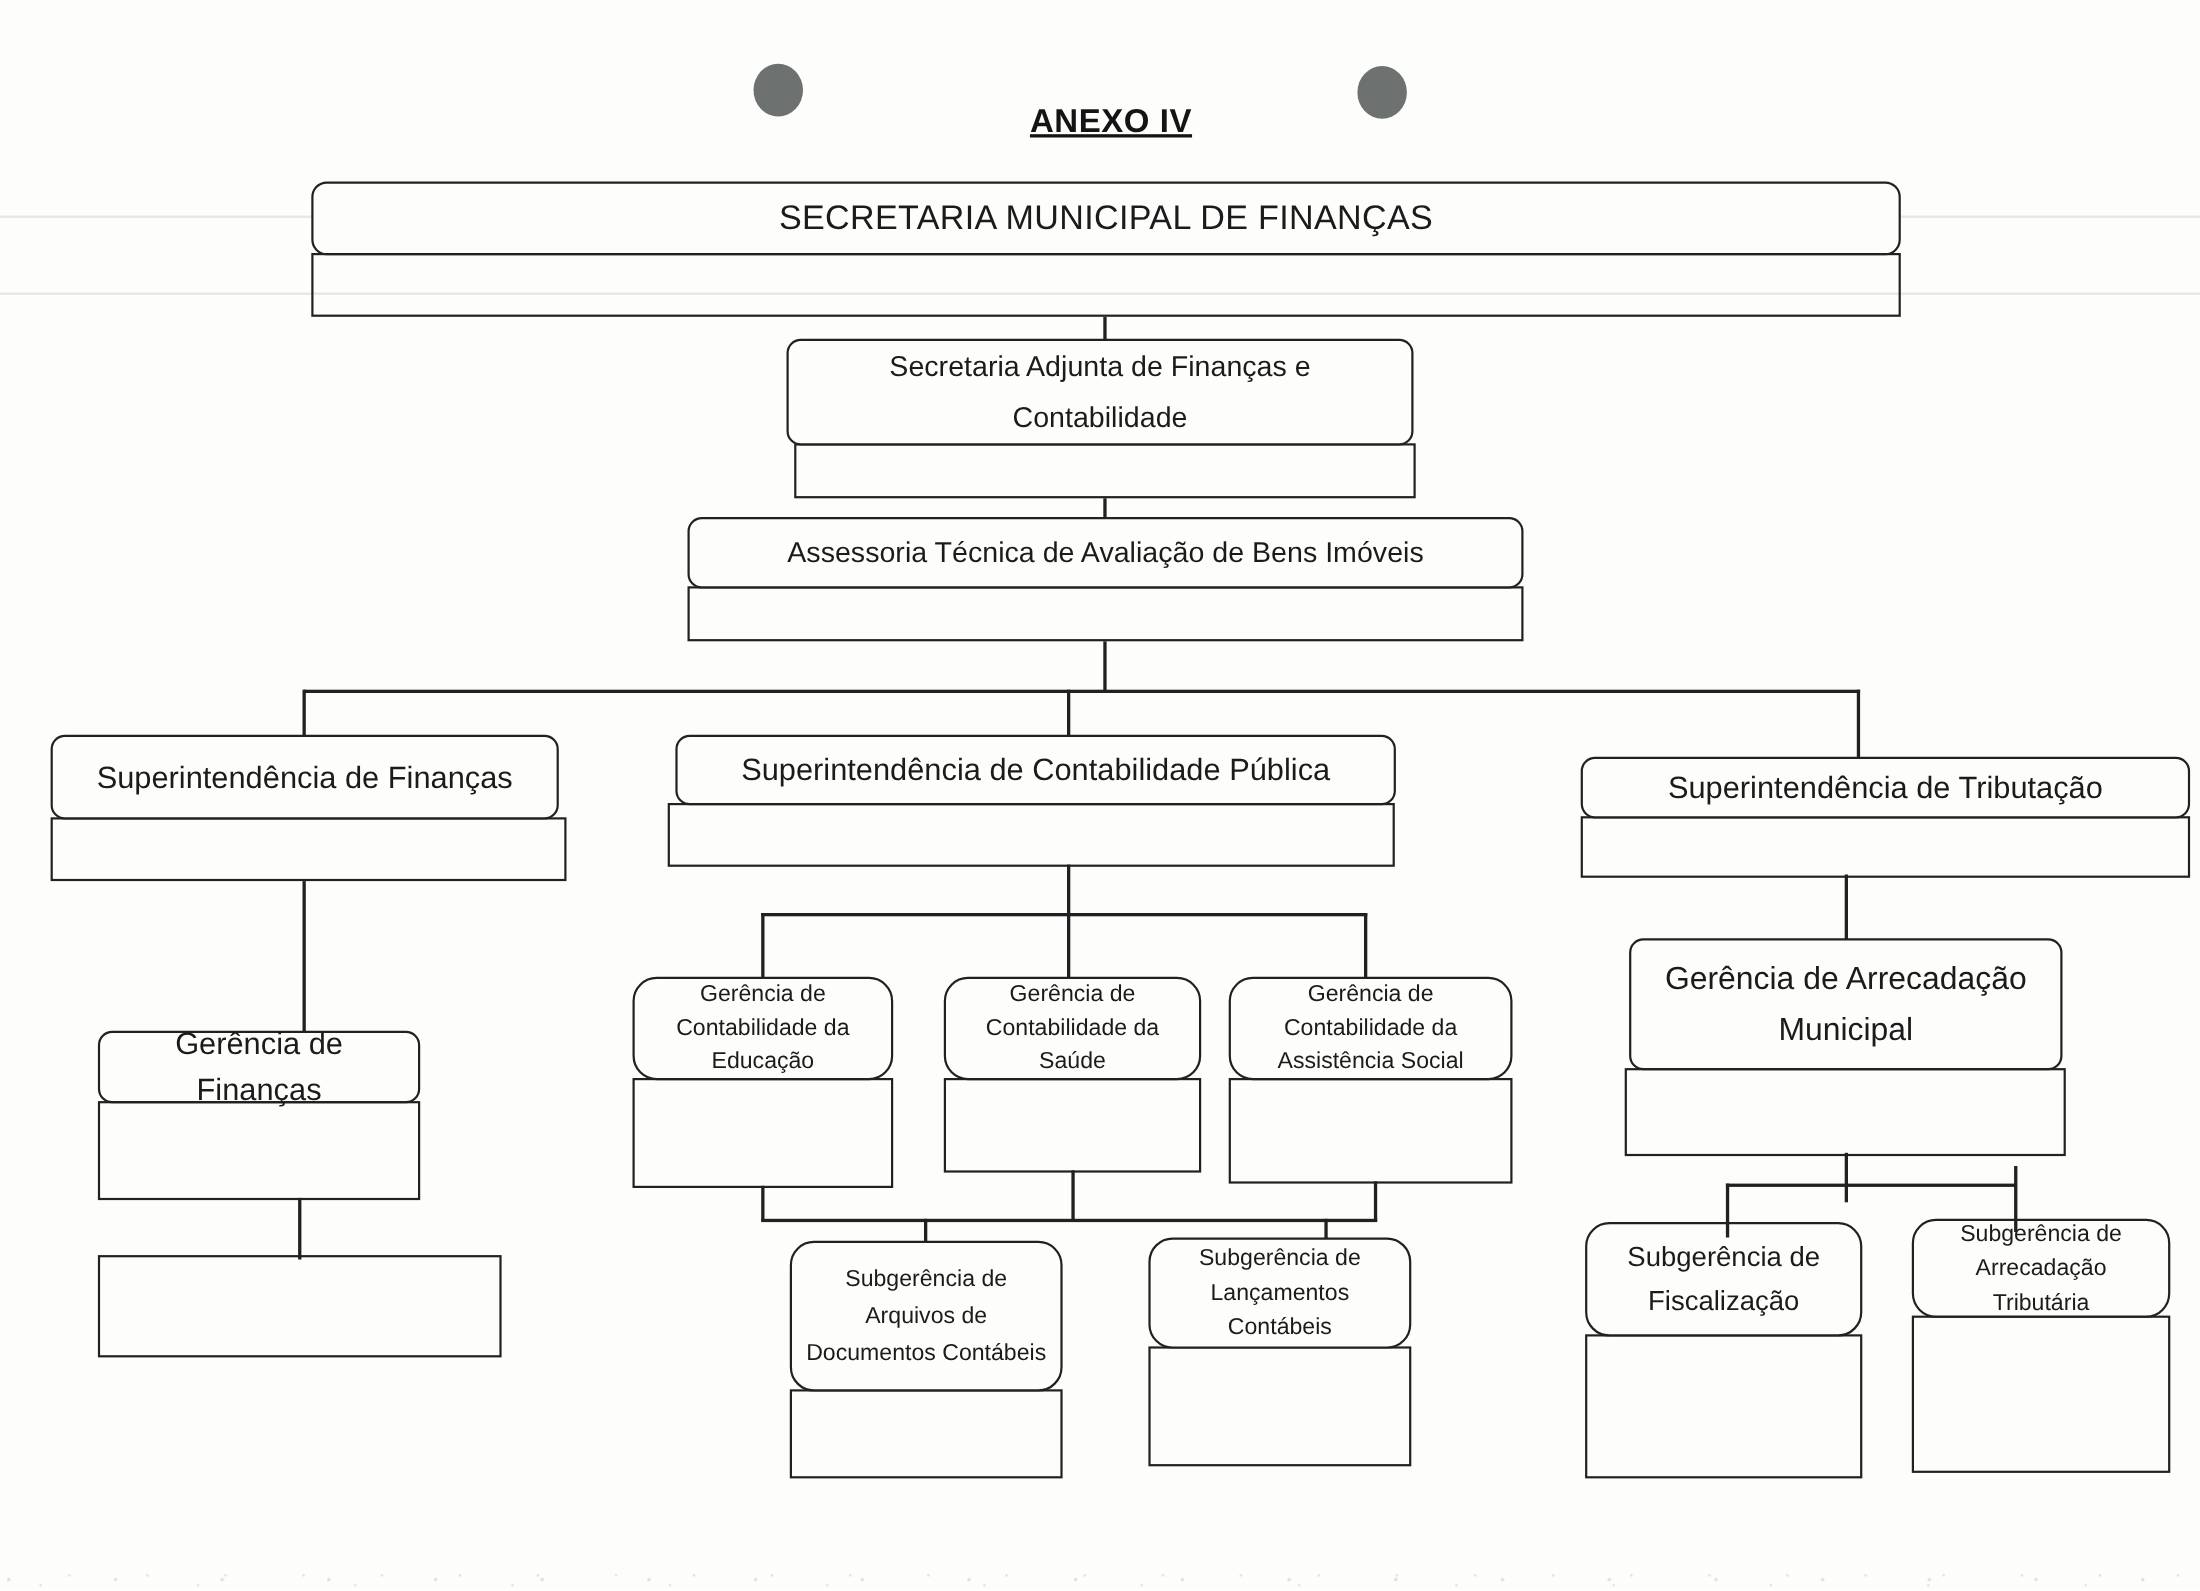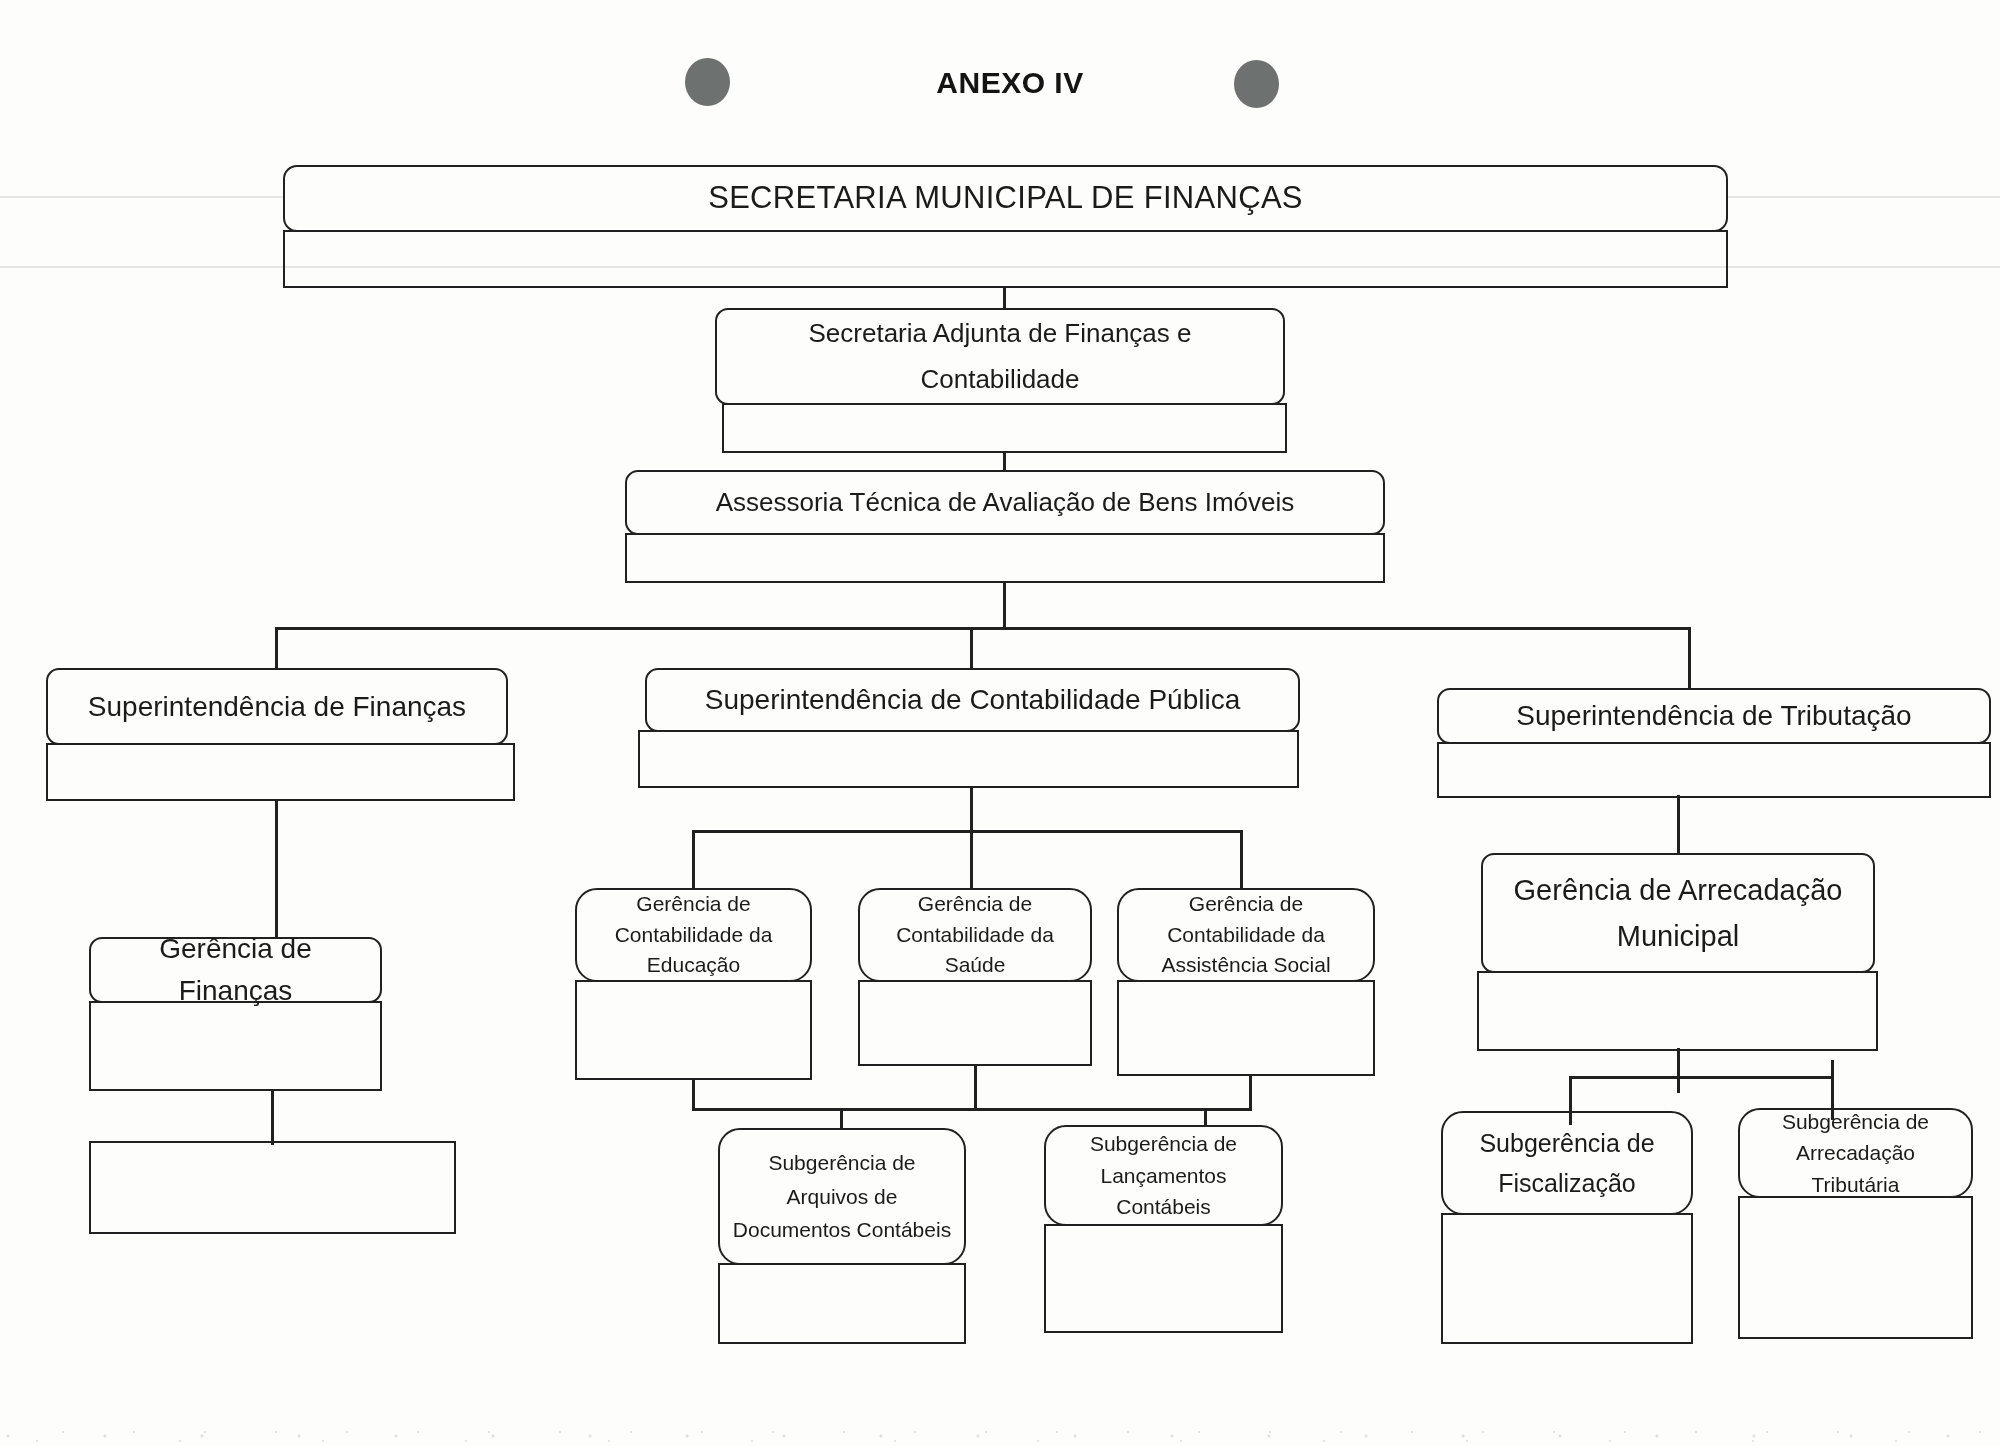--- a/index.html
+++ b/index.html
@@ -22,22 +22,22 @@
       radial-gradient(circle at 8px 14px,#c9c9c4 1.3px,transparent 1.8px),
       radial-gradient(circle at 37px 19px,#d4d4cf 1.1px,transparent 1.6px),
       radial-gradient(circle at 63px 10px,#cfcfca 1px,transparent 1.5px);
     background-size:97px 24px,143px 24px,71px 24px;
   }
   .hole{
     position:absolute;width:45px;height:48px;border-radius:50%;
     background:#6d716f;z-index:4;
   }
   .annex{
-    position:absolute;left:810px;top:66px;width:400px;z-index:4;
-    font-size:30px;font-weight:700;letter-spacing:.5px;text-align:center;color:#141414;
+    position:absolute;left:810px;top:94px;width:400px;z-index:4;
+    font-size:30px;font-weight:700;letter-spacing:.5px;text-align:center;color:#141414;text-decoration:underline;
   }
   .node{position:absolute;z-index:3;}
   .title{
     position:relative;z-index:2;background:var(--paper);
     border:2.6px solid var(--ink);border-radius:13px;
     display:flex;align-items:center;justify-content:center;
     text-align:center;white-space:pre-line;box-sizing:border-box;
     line-height:1.5;padding:2px 10px;
   }
   .slot{
@@ -107,21 +107,21 @@
   <div class="node" style="left:625px;top:470px;width:760px">
     <div class="title" style="height:65px;font-size:26px">Assessoria Técnica de Avaliação de Bens Imóveis</div>
     <div class="slot" style="height:50px"></div>
   </div>
 
   <div class="node" style="left:46px;top:668px;width:462px">
     <div class="title" style="height:77px;font-size:28px">Superintendência de Finanças</div>
     <div class="slot" style="height:58px;width:469px"></div>
   </div>
 
-  <div class="node" style="left:645px;top:668px;width:655px">
+  <div class="node" style="left:614px;top:668px;width:655px">
     <div class="title" style="height:64px;font-size:28px">Superintendência de Contabilidade Pública</div>
     <div class="slot" style="height:58px;width:661px;margin-left:-7px"></div>
   </div>
 
   <div class="node" style="left:1437px;top:688px;width:554px">
     <div class="title" style="height:56px;font-size:28px">Superintendência de Tributação</div>
     <div class="slot" style="height:56px"></div>
   </div>
 
   <div class="node" style="left:89px;top:937px;width:293px">

